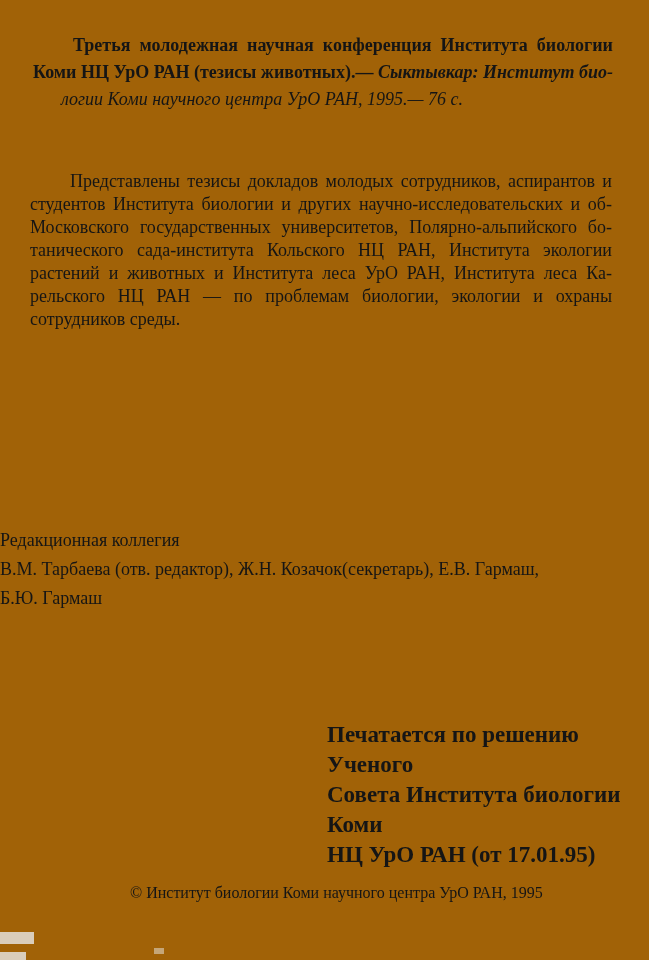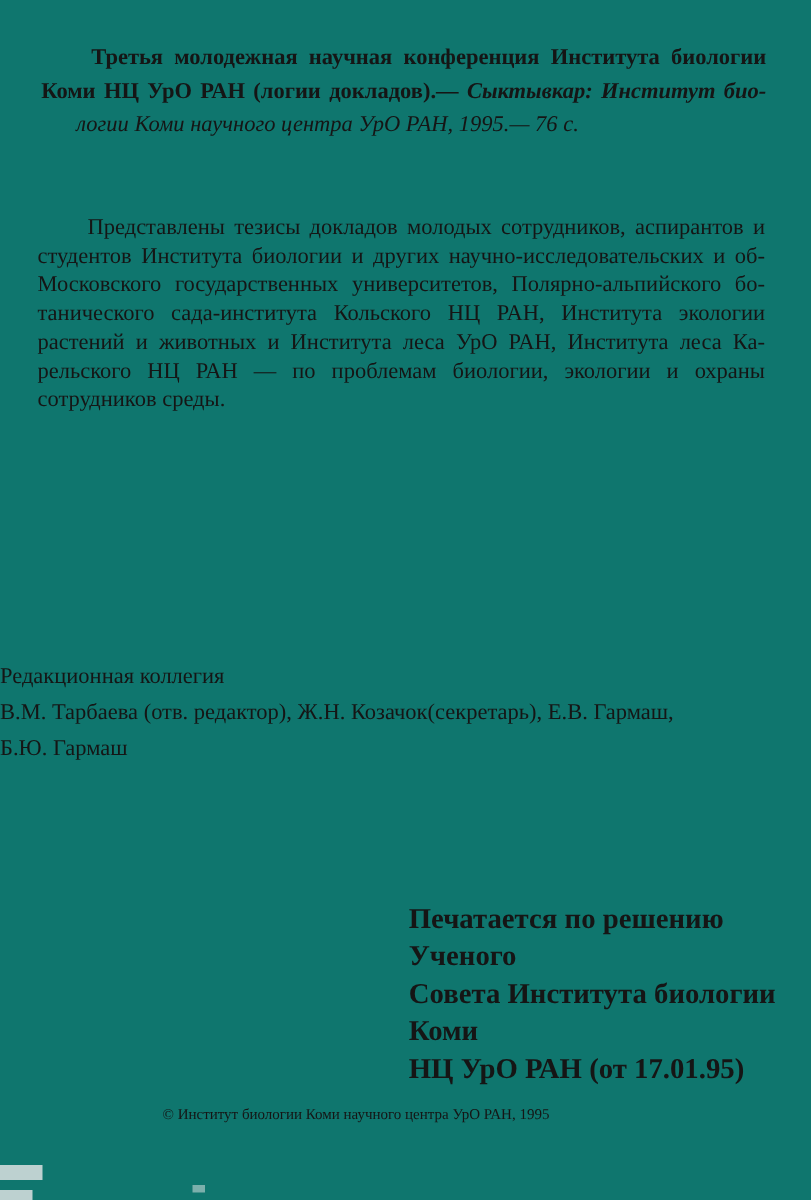--- a/index.html
+++ b/index.html
@@ -7,21 +7,21 @@
     width:649px;height:960px;
     background:#ffffff;
     font-family:"Liberation Serif","DejaVu Serif",serif;
     color:#151515;
     position:relative;
     overflow:hidden;
     -webkit-font-smoothing:antialiased;
   }
   .page{
     position:absolute;inset:0;
-    background:#0f766e;
+    background:#a16207;
   }
   
   .jline{
     text-align:justify;
     text-align-last:justify;
     white-space:normal;
   }
   .jline.lastline{text-align-last:left;}
   .indent{text-indent:40px;}
 
@@ -46,37 +46,37 @@
 
   .print-decision{
     position:absolute;left:327px;top:720px;
     font-size:23px;line-height:30px;
     text-align:left;
     font-weight:bold;
   }
 
   .copyright{
     position:absolute;left:130px;top:884px;
-    font-size:12px;
+    font-size:16px;
   }
 
   
   .speck{position:absolute;background:#e9e9e9;opacity:.8;}
   .speck.s1{left:0;top:932px;width:34px;height:12px;}
   .speck.s2{left:0;top:952px;width:26px;height:8px;}
   .speck.s3{left:154px;top:948px;width:10px;height:6px;opacity:.5;}
 </style>
 </head>
 <body>
 
 <div class="page">
 
   <section class="citation">
     <div class="jline indent"><span>Третья молодежная научная конференция Института биологии</span></div>
-    <div class="jline"><span>Коми НЦ УрО РАН (логии докладов).—</span> <span class="imprint">Сыктывкар: Институт био-</span></div>
+    <div class="jline"><span>Коми НЦ УрО РАН (тезисы животных).—</span> <span class="imprint">Сыктывкар: Институт био-</span></div>
     <div class="jline lastline imprint-line"><span>логии Коми научного центра УрО РАН, 1995.— 76 с.</span></div>
   </section>
 
   <section class="abstract">
     <div class="jline indent">Представлены тезисы докладов молодых сотрудников, аспирантов и</div>
     <div class="jline">студентов Института биологии и других научно-исследовательских и об-</div>
     <div class="jline">Московского государственных университетов, Полярно-альпийского бо-</div>
     <div class="jline">танического сада-института Кольского НЦ РАН, Института экологии</div>
     <div class="jline">растений и животных и Института леса УрО РАН, Института леса Ка-</div>
     <div class="jline">рельского НЦ РАН — по проблемам биологии, экологии и охраны</div>

